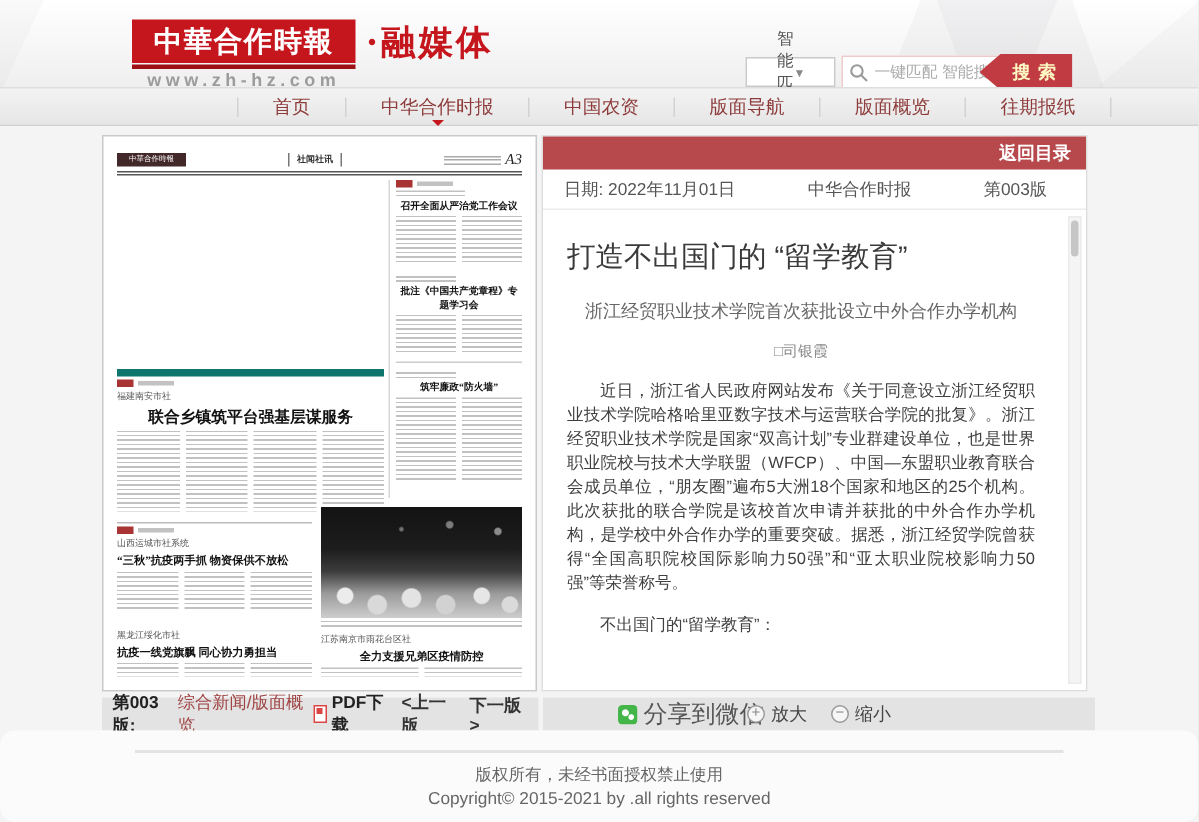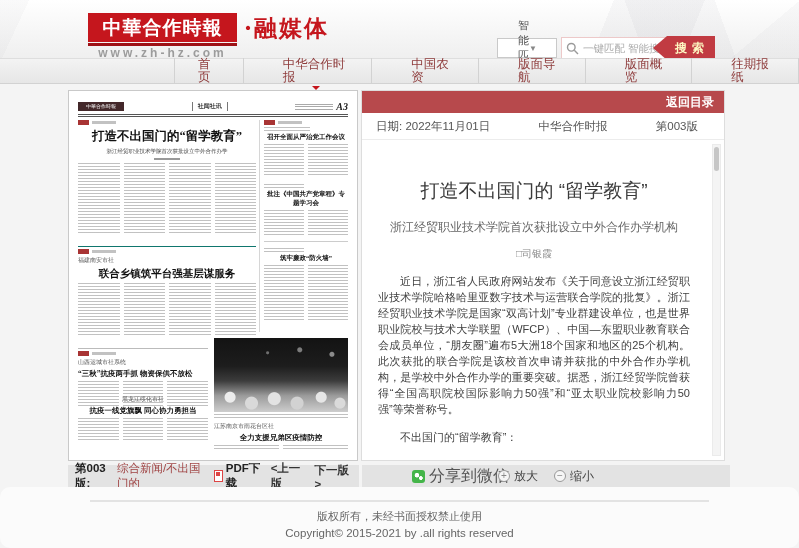--- a/index.html
+++ b/index.html
@@ -36,64 +36,64 @@
   .input-wrap input::placeholder { color:#aaa; }
   .search-btn { margin-left:-16px; width:62px; height:24px; background:#c13b42; color:#fef9c3; font-size:12px;
                 font-weight:bold; letter-spacing:5px; display:flex; align-items:center; justify-content:center;
                 padding-left:16px; clip-path:polygon(0 50%, 14px 0, 100% 0, 100% 100%, 14px 100%); cursor:pointer; }
 
   
   .nav { position:absolute; left:0; top:58px; width:799px; height:26px;
          background:linear-gradient(#f3f3f3,#e6e6e6); border-top:1px solid #dedede; border-bottom:1px solid #d2d2d2;
          display:flex; align-items:center; padding-left:158px; }
   .nav-item { position:relative; padding:0 23px; font-size:12.5px; color:#8e3b3b; cursor:pointer;
-              border-right:1px solid #d2d2d2; line-height:13px;margin-left:16px; }
+              border-right:1px solid #d2d2d2; line-height:13px; }
   .nav-item:first-child { border-left:1px solid #d2d2d2; }
   .nav-tri { position:absolute; left:50%; bottom:-10px; transform:translateX(-50%);
              width:0; height:0; border:4px solid transparent; border-top-color:#c5161d; }
 
   
   .thumb-panel { position:absolute; left:68px; top:90px; width:290px; height:371px; background:#fff;
                  border:1px solid #c9c9c9; padding:9px; }
   .paper { position:relative; width:100%; height:100%; background:#fff; overflow:hidden;
            font-family:"Liberation Serif", serif; }
   .mast { position:absolute; left:0; top:0; width:270px; height:13px; display:flex; align-items:center; }
   .mast-logo { width:46px; height:9px; background:#43282a; color:#fff; font-size:5px; line-height:9px;
                text-align:center; overflow:hidden; }
   .mast-mid { flex:1; display:flex; justify-content:center; }
   .mast-section { font-size:6px; font-weight:bold; color:#333; border-left:1px solid #777; border-right:1px solid #777; padding:0 5px; }
   .mast-right { display:flex; align-items:center; gap:3px; }
   .mast-lines { width:38px; }
   .mast-lines .ln { height:1px; background:#aaa; margin:1.5px 0; }
-  .mast-page { font-size:10px; font-style:italic; font-weight:bold; color:#222; }
+  .mast-page { font-size:10px; font-style:italic; font-weight:normal; color:#222; }
   .dbl-rule { position:absolute; left:0; top:14px; width:270px; height:3px; border-top:1px solid #555; border-bottom:1px solid #555; }
 
   .tagrow { display:flex; align-items:center; gap:3px; margin-bottom:2px; }
   .tag-red { width:11px; height:5px; background:#a83434; }
   .tag-ln { width:24px; height:3px; background:#c2c2c2; }
 
   .kicker { font-size:6px; color:#555; font-family:"Liberation Sans",sans-serif; margin:1px 0; }
   .sim { background-image:repeating-linear-gradient(#989898 0 1px, transparent 1px 3px); opacity:.6; }
   .cols { display:flex; gap:4px; }
   .cols > div { flex:1; }
 
   .lead { position:absolute; left:0; top:20px; width:178px; }
   .lead-headline { font-size:12.5px; font-weight:bold; color:#111; text-align:center; margin-top:3px; white-space:nowrap; }
   .lead-sub { font-size:5.5px; color:#444; text-align:center; margin-top:3px; font-family:"Liberation Sans",sans-serif; white-space:nowrap; }
   .lead-by { width:26px; height:2px; background:#999; margin:3px auto; }
   .vdiv1 { position:absolute; left:181px; top:20px; height:212px; border-left:1px solid #d6d6d6; }
 
   .rcol { position:absolute; left:186px; top:20px; width:84px; }
   .r-head { font-size:6.5px; font-weight:bold; color:#111; text-align:center; margin:2px 0; }
 
-  .midart { position:absolute; left:0; top:146px; width:178px; border-top:1px solid #0f766e; padding-top:2px; }
+  .midart { position:absolute; left:0; top:146px; width:178px; border-top:5px solid #0f766e; padding-top:2px; }
   .mid-headline { font-size:10.5px; font-weight:bold; color:#111; text-align:center; margin:2px 0; white-space:nowrap; }
 
   .b1 { position:absolute; left:0; top:248px; width:130px; border-top:1px solid #bbb; padding-top:2px; }
-  .b2 { position:absolute; left:0; top:294px; width:130px;text-align:center; }
+  .b2 { position:absolute; left:0; top:318px; width:130px; }
   .b-head { font-size:7.5px; font-weight:bold; color:#111; white-space:nowrap; margin:2px 0; }
   .photo { position:absolute; left:136px; top:238px; width:134px; height:74px;
            background:
              radial-gradient(circle at 12% 80%, #ececec 0 5px, transparent 6px),
              radial-gradient(circle at 28% 88%, #d9d9d9 0 6px, transparent 7px),
              radial-gradient(circle at 45% 82%, #e3e3e3 0 6px, transparent 7px),
              radial-gradient(circle at 62% 88%, #d2d2d2 0 6px, transparent 7px),
              radial-gradient(circle at 80% 80%, #e6e6e6 0 5px, transparent 6px),
              radial-gradient(circle at 94% 88%, #dadada 0 5px, transparent 6px),
              radial-gradient(circle at 88% 22%, #8b8b8b 0 2px, transparent 3px),
@@ -104,21 +104,21 @@
   .b3 { position:absolute; left:136px; top:321px; width:134px; }
 
   
   .reader { position:absolute; left:361px; top:90px; width:364px; height:371px; background:#fff;
             border:1px solid #ddd; }
   .back-bar { height:22px; background:#b7494c; display:flex; align-items:center; justify-content:flex-end; padding:0 10px; }
   .back-btn { color:#fff; font-size:12px; font-weight:bold; cursor:pointer; }
   .date-row { height:27px; border-bottom:1px solid #ececec; display:flex; align-items:center;
               justify-content:space-between; font-size:11.5px; color:#555; padding:0 26px 0 14px; }
   .article { position:relative; height:320px; overflow:hidden; padding:14px 34px 0 16px; color:#404040; }
-  .a-title { font-size:19px; font-weight:500; color:#3a3a3a; text-align:center; margin-top:24px; }
+  .a-title { font-size:19px; font-weight:500; color:#3a3a3a; text-align:left; margin-top:4px; }
   .a-sub { font-size:12px; color:#666; text-align:center; margin-top:15px; }
   .a-by { font-size:10px; color:#8a8a8a; text-align:center; margin-top:11px; }
   .article p { font-size:11px; line-height:16px; text-indent:2em; margin-top:12px; text-align:justify; }
   .scrollbar { position:absolute; right:3px; top:53px; bottom:4px; width:9px; background:#f4f4f4; border:1px solid #ebebeb; }
   .scroll-thumb { position:absolute; left:1px; top:2px; width:5px; height:24px; background:#c6c6c6; border-radius:3px; cursor:pointer; }
 
   
   .tb-left { position:absolute; left:68px; top:465px; width:291px; height:22px; background:#e3e3e3;
              display:flex; align-items:center; font-size:11.5px; padding:0 7px; gap:3px; }
   .tb-page { font-weight:bold; color:#222; }
@@ -202,35 +202,20 @@
           <div class="mast-lines">
               <div class="ln"></div>
               <div class="ln"></div>
               <div class="ln"></div>
             </div>
           <span class="mast-page">A3</span>
         </div>
       </div>
       <div class="dbl-rule"></div>
 
-      <div class="lead">
-        <div class="tagrow">
-            <div class="tag-red"></div>
-            <div class="tag-ln"></div>
-          </div>
-        <div class="lead-headline">打造不出国门的“留学教育”</div>
-        <div class="lead-sub">浙江经贸职业技术学院首次获批设立中外合作办学</div>
-        <div class="lead-by"></div>
-        <div class="cols" style="height:70px;">
-          <div class="sim"></div>
-            <div class="sim"></div>
-            <div class="sim"></div>
-            <div class="sim"></div>
-        </div>
-      </div>
       <div class="vdiv1"></div>
 
       <div class="rcol">
         <div class="tagrow">
             <div class="tag-red"></div>
             <div class="tag-ln"></div>
           </div>
         <div class="sim" style="height:4px;width:46px;margin:2px 0;"></div>
         <div class="r-head">召开全面从严治党工作会议</div>
         <div class="cols" style="height:32px;">
@@ -321,21 +306,21 @@
       <p>不出国门的“留学教育”：</p>
 
     </div>
     <div class="scrollbar">
       <div class="scroll-thumb"></div>
     </div>
   </div>
 
   <div class="tb-left">
     <span class="tb-page">第003版:</span>
-    <span class="tb-section">综合新闻/不出国门的</span>
+    <span class="tb-section">综合新闻/版面概览</span>
     <span class="pdf-ico"></span>
     <span class="tb-pdf">PDF下载</span>
     <span class="tb-spacer"></span>
     <span class="tb-prev">&lt;上一版</span>
     <span class="tb-next">下一版 &gt;</span>
   </div>
 
   <div class="tb-right">
     <span class="share">
       <span class="wx-ico"></span>

